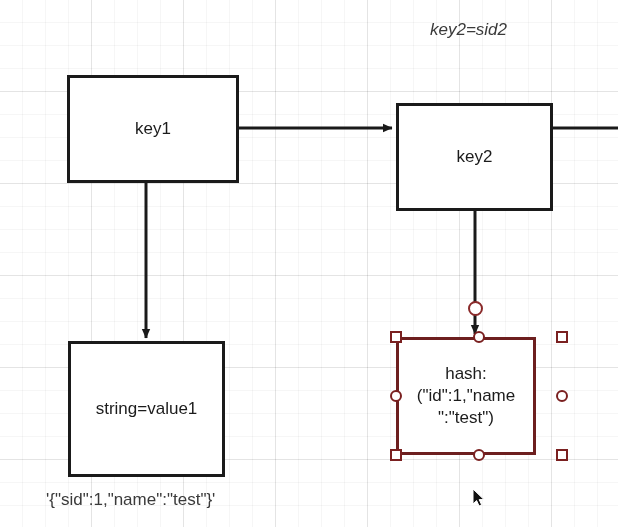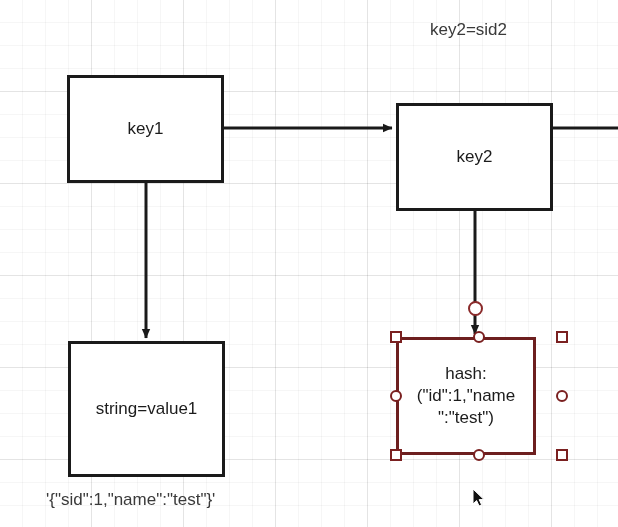--- a/index.html
+++ b/index.html
@@ -113,25 +113,25 @@
     <g>
       <line x1="475" y1="183" x2="475" y2="334" stroke="#1a1a1a" stroke-width="3" marker-end="url(#arrowFilled)"></line>
     </g>
 
     <g>
       <line x1="553" y1="128" x2="618" y2="128" stroke="#1a1a1a" stroke-width="3"></line>
     </g>
   </svg>
 
 
-  <div class="free-label" style="left:430px; top:20px;">key2=sid2</div>
+  <div class="free-label" style="left:430px; top:20px;font-style:italic;">key2=sid2</div>
 
   <div class="free-label" style="left:46px; top:490px;">'{"sid":1,"name":"test"}'</div>
 
-  <div class="node" style="left:67px; top:75px; width:157px; height:108px;">
+  <div class="node" style="left:67px; top:75px; width:172px; height:108px;">
     <span class="node-label">key1</span>
   </div>
 
   <div class="node" style="left:396px; top:75px; width:157px; height:108px;margin-top:28px;">
     <span class="node-label">key2</span>
   </div>
 
   <div class="node" style="left:68px; top:341px; width:157px; height:136px;">
     <span class="node-label">string=value1</span>
   </div>

